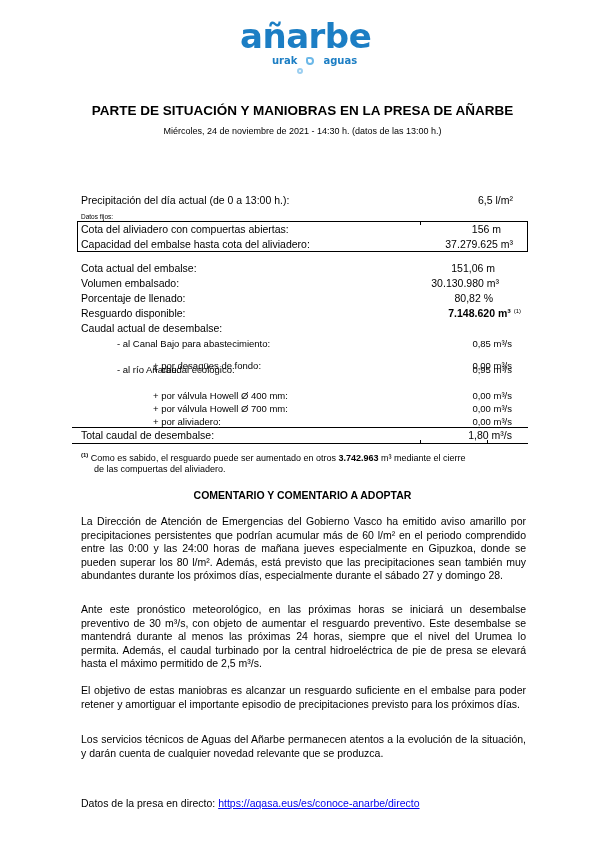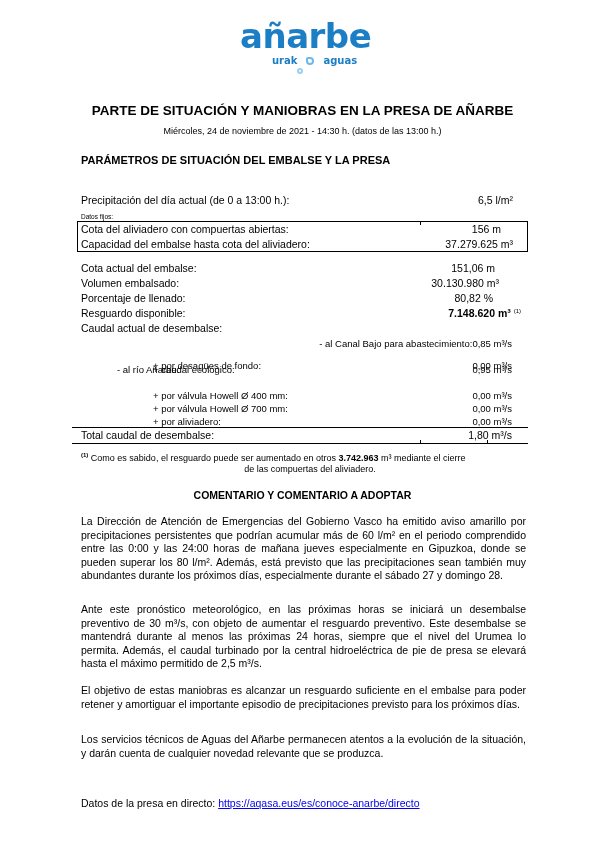--- a/index.html
+++ b/index.html
@@ -27,21 +27,21 @@
     .fixed-box { position: absolute; left: 77px; top: 221px; width: 451px; height: 31px; border: 1px solid #000; box-sizing: border-box; }
     .fixed-box .mid-tick { position: absolute; left: 342px; top: 0; width: 1px; height: 3px; background:#000; }
 
     .total-line-top { position: absolute; left: 72px; top: 427px; width: 456px; height: 1px; background: #000; }
     .total-line-bot { position: absolute; left: 72px; top: 443px; width: 456px; height: 1px; background: #000; }
     .total-tick1 { position: absolute; left: 420px; top: 440px; width: 1px; height: 3px; background:#000; }
     .total-tick2 { position: absolute; left: 487px; top: 440px; width: 1px; height: 3px; background:#000; }
 
     .footnote { position: absolute; left: 81px; top: 450px; width: 445px; font-size: 9px; line-height: 11px; }
     .footnote .fn-mark { font-size: 6px; vertical-align: super; font-weight: bold; }
-    .footnote .fn-text2 { padding-left: 13px; display: block; text-align: center; }
+    .footnote .fn-text2 { padding-left: 13px; display: block; }
 
     .section2-title { position: absolute; left: 0; width: 605px; top: 489px; text-align: center; font-size: 10.5px; font-weight: bold; }
 
     .para { position: absolute; left: 81px; width: 445px; font-size: 10.5px; line-height: 13.5px; text-align: justify; }
 
     .live { position: absolute; left: 81px; top: 797px; font-size: 10.5px; }
     .live a { color: #0000ee; text-decoration: underline; }
   </style>
 </head>
 <body>
@@ -54,21 +54,20 @@
       <span>urak</span>
       <span class="logo-drop"></span>
       <span>aguas</span>
     </div>
     <div class="logo-drop2"></div>
   </div>
 
   <div class="title">PARTE DE SITUACIÓN Y MANIOBRAS EN LA PRESA DE AÑARBE</div>
   <div class="subtitle">Miércoles, 24 de noviembre de 2021 - 14:30 h. (datos de las 13:00 h.)</div>
 
-  <div class="section-title">PARÁMETROS DE SITUACIÓN DEL EMBALSE Y LA PRESA</div>
 
   <div class="row" style="top:194px;">
     <span>Precipitación del día actual (de 0 a 13:00 h.):</span>
     <span class="val" style="padding-right:8px;">6,5 l/m²</span>
   </div>
 
   <div class="datos-fijos">Datos fijos:</div>
   <div class="fixed-box">
     <div class="mid-tick"></div>
   </div>
@@ -97,21 +96,21 @@
     <span>Resguardo disponible:</span>
     <span class="val">
       <span>7.148.620 m³</span>
       <span class="sup" style="font-weight:normal;">(1)</span>
     </span>
   </div>
   <div class="row" style="top:322px;">
     <span>Caudal actual de desembalse:</span>
   </div>
 
-  <div class="row small" style="top:338px; left:117px; width:395px;justify-content:flex-end;">
+  <div class="row small" style="top:338px; left:117px; width:395px;">
     <span>- al Canal Bajo para abastecimiento:</span>
     <span class="val">0,85 m³/s</span>
   </div>
   <div class="row small" style="top:364px; left:117px; width:395px;">
     <span>- al río Añarbe:</span>
   </div>
   <div class="row small" style="top:364px; left:153px; width:359px;align-items:flex-end;">
     <span>+ caudal ecológico:</span>
     <span class="val">0,95 m³/s</span>
   </div>

